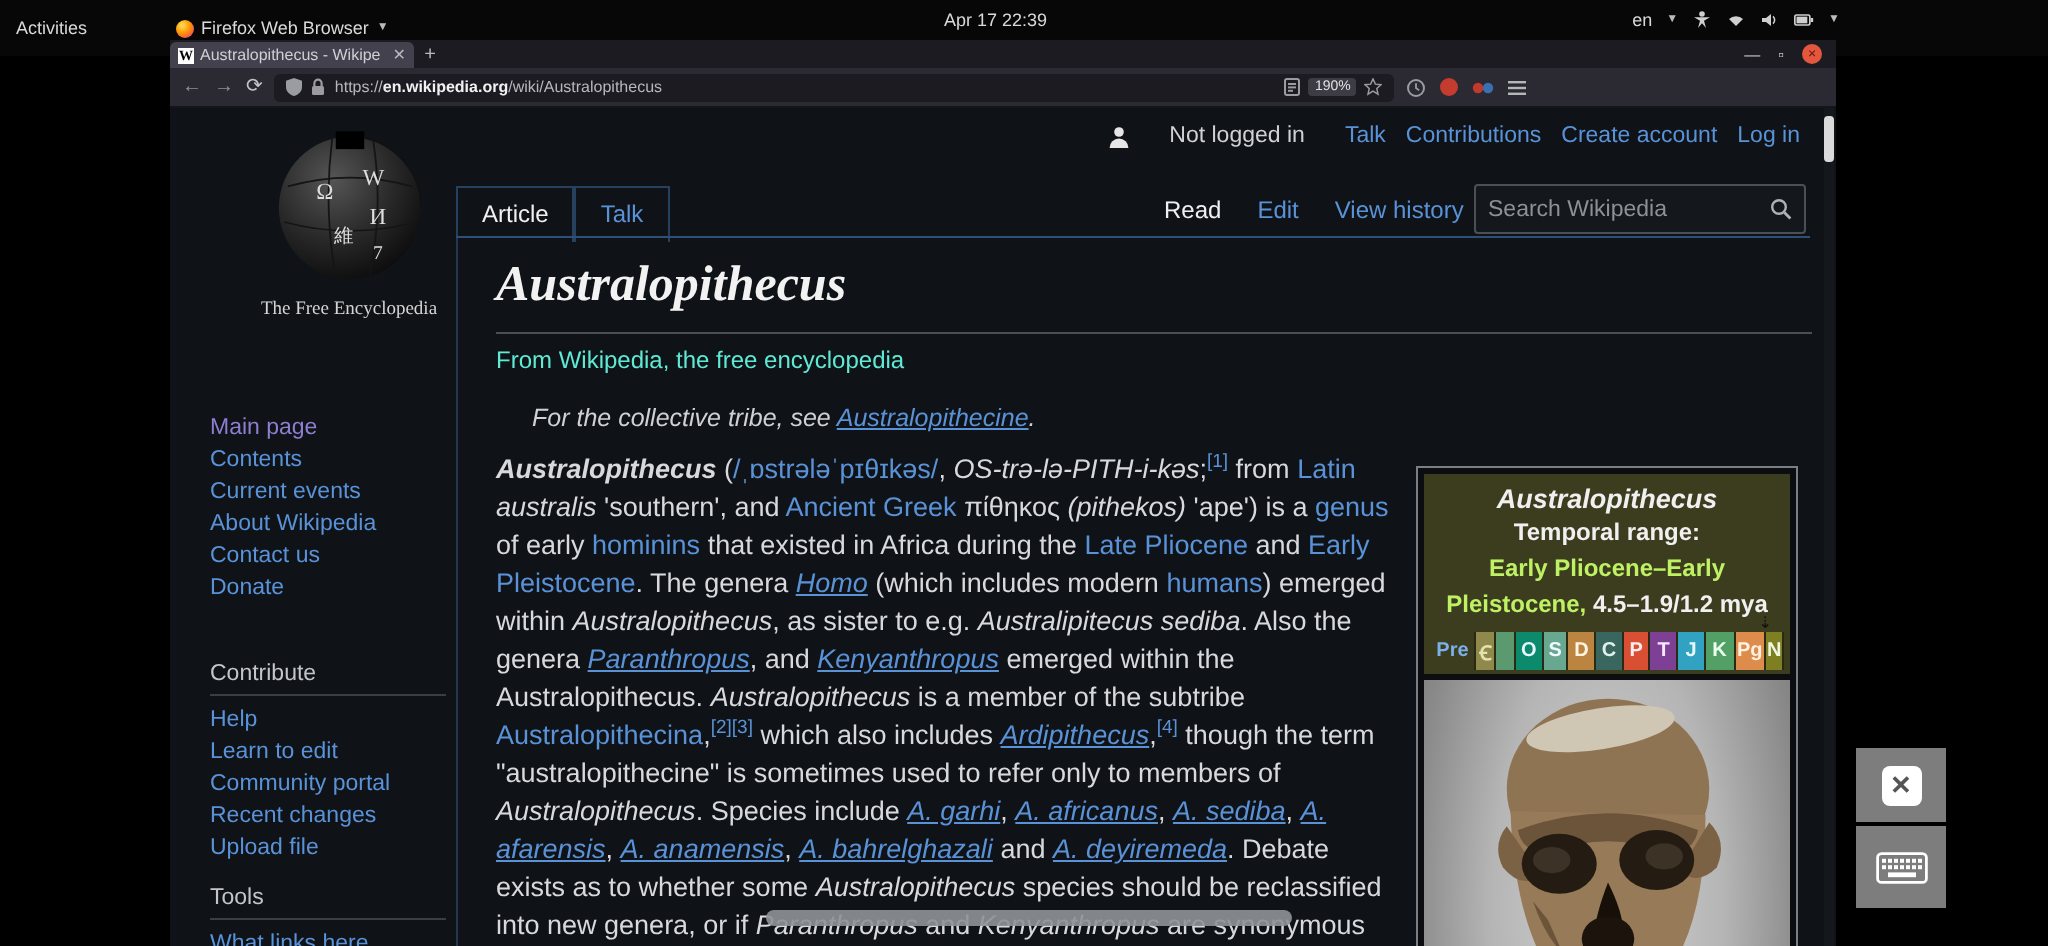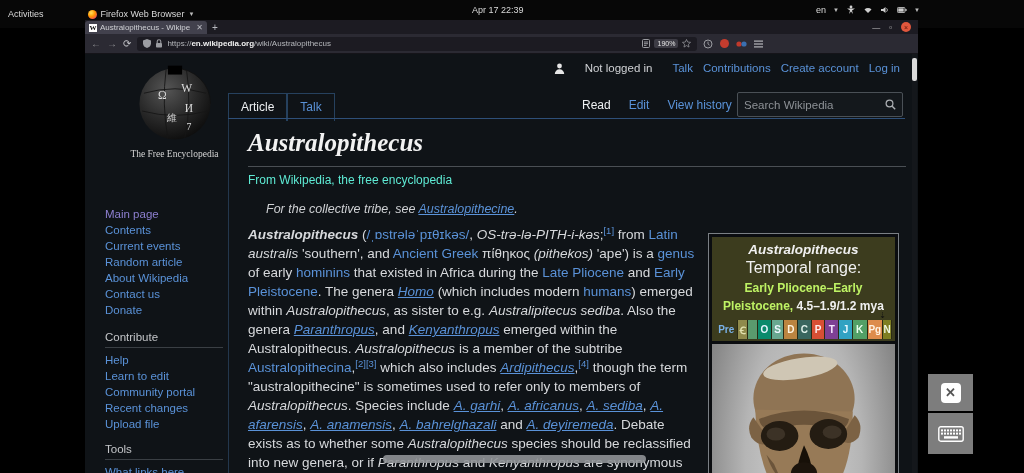--- a/index.html
+++ b/index.html
@@ -92,21 +92,21 @@
   .sg-p{} .sg-i{font-style:italic;}
   .sg-bi{font-weight:bold;font-style:italic;}
   .sg-l{color:var(--link);} .sg-il{color:var(--link);font-style:italic;text-decoration:underline;}
   .sg-sup{color:var(--link);font-size:9.5px;vertical-align:super;line-height:0;}
 
   
   #infobox{position:absolute;left:623px;top:179px;width:191px;height:400px;background:#0b0d10;
     border:1px solid #7a7f84;padding:3px;}
   #ib-head{background:#3c3c1e;color:#f0f0f0;text-align:center;padding:5px 3px 2px;position:relative;}
   #ib-title{font-weight:bold;font-style:italic;font-size:13.5px;}
-  #ib-temporal{font-weight:normal;font-size:16px;margin-top:2px;}
+  #ib-temporal{font-weight:bold;font-size:12px;margin-top:2px;}
   #ib-range{font-weight:bold;font-size:12px;margin-top:2px;line-height:18px;}
   #ib-range .rng-link{color:#bef264;}
   #timescale{display:flex;height:19px;margin-top:5px;align-items:stretch;position:relative;}
   .ts-seg{display:flex;align-items:center;justify-content:center;font-size:10px;font-weight:bold;
     border-right:1px solid #2a2a14;overflow:hidden;}
   #ts-marker{position:absolute;right:6px;top:-9px;font-size:8px;color:#101010;}
   #ib-img{margin-top:3px;height:330px;
     background:radial-gradient(ellipse at 50% 35%, #d2d2d2 0%, #b5b5b5 45%, #8a8a8a 75%, #6f6f6f 100%);
     display:flex;justify-content:center;overflow:hidden;}
 
@@ -255,21 +255,20 @@
         <text x="58" y="76" font-size="11" fill="#ddd" font-family="Liberation Serif,serif">7</text>
       </svg>
       <div id="tagline">The Free Encyclopedia</div>
     </div>
 
     <div class="side" style="top:152px;">
 
     <span class="slink visited">Main page</span>
         <span class="slink">Contents</span>
         <span class="slink">Current events</span>
-        <span class="slink">Random article</span>
         <span class="slink">About Wikipedia</span>
         <span class="slink">Contact us</span>
         <span class="slink">Donate</span>
       </div>
 
     <div class="side" style="top:276px;">
       <div class="side-head">Contribute</div>
       <div>
 
       <span class="slink">Help</span>

